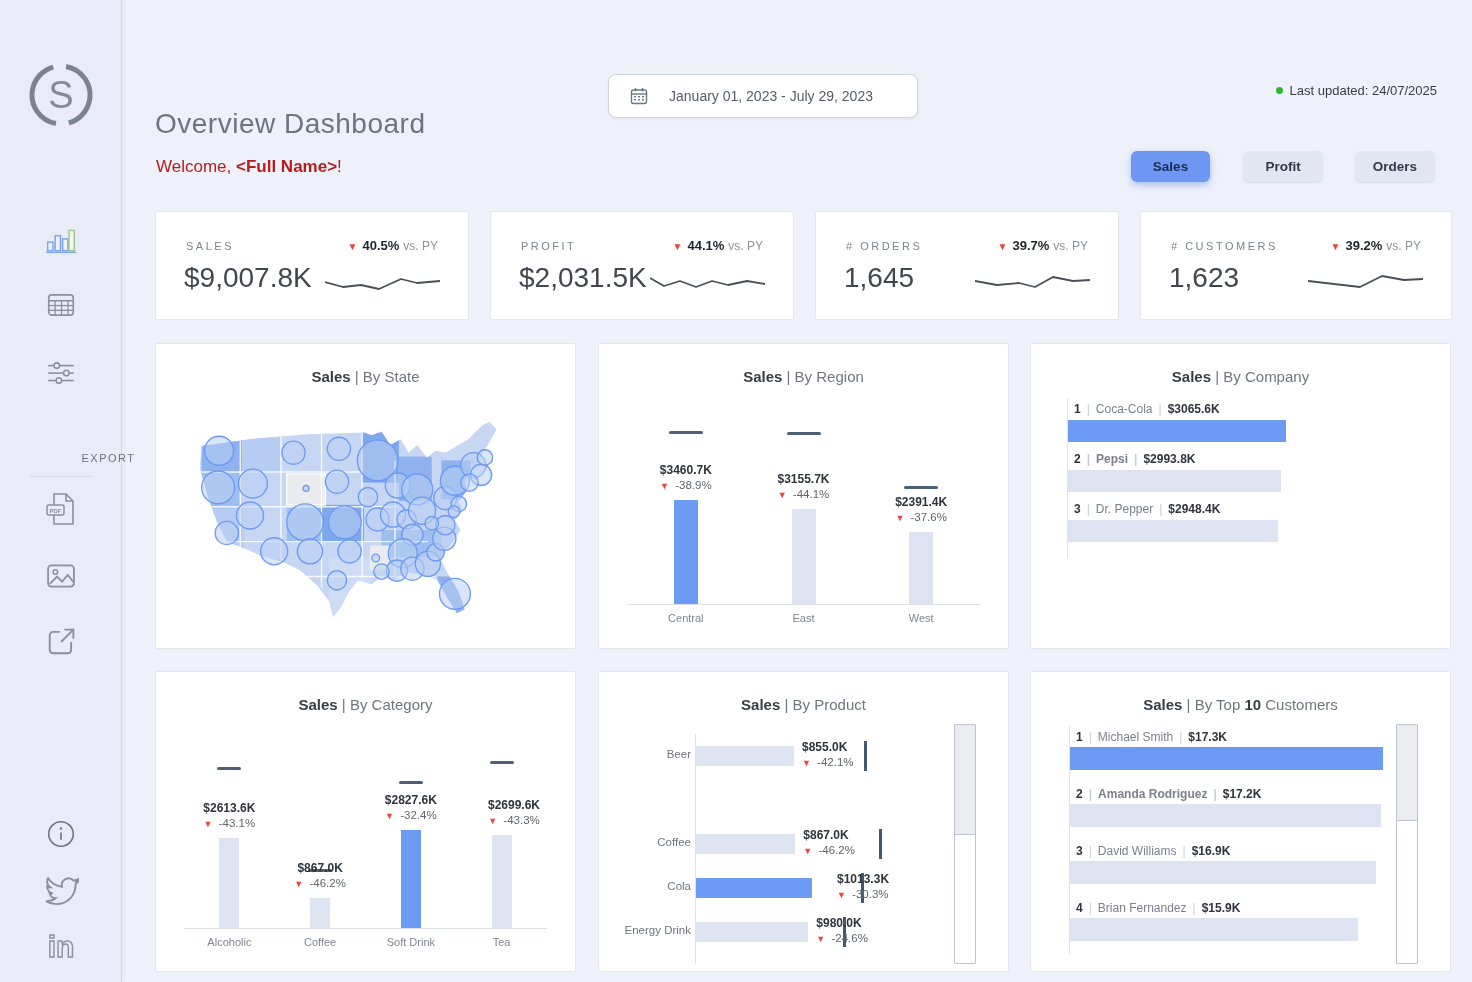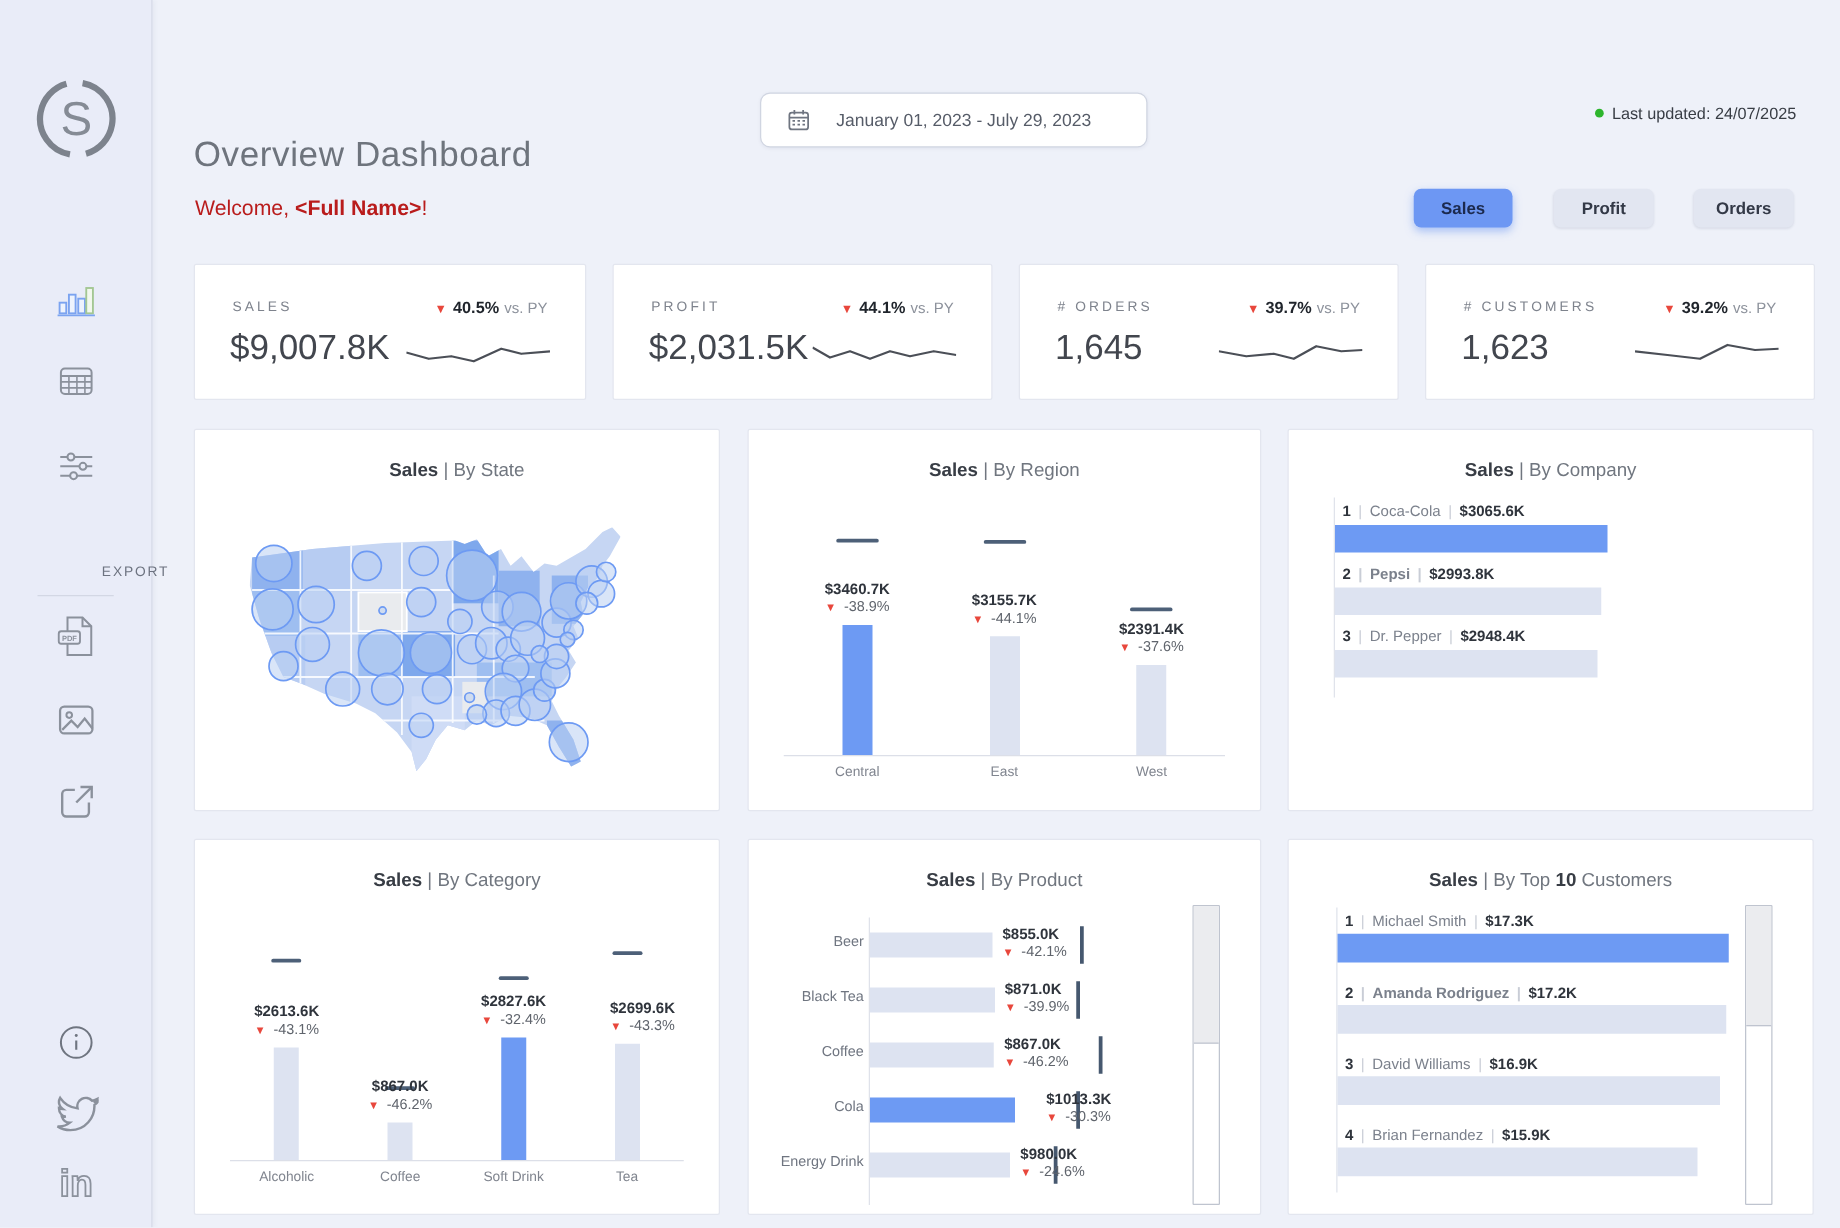--- a/index.html
+++ b/index.html
@@ -342,29 +342,20 @@
         <div style="position: absolute; left: 0px; top: 62px; width: 345px; height: 230px; overflow: hidden;">
           <div style="position: absolute; left: 0px; top: 0px; width: 100%; height: 44px;">
             <div class="hrow-label" style="left: 0px; top: 14px; width: 92px;">Beer</div>
             <div style="position: absolute; left: 97px; top: 12px; width: 97.983px; height: 20px; background: rgb(221, 227, 241);"></div>
             <div style="position: absolute; left: 264.728px; top: 7px; width: 3px; height: 30px; background: rgb(70, 88, 111);"></div>
             <div class="hval" style="left: 202.983px; top: 6px;">
               <div>$855.0K</div>
               <div class="pct"><span class="tri-s">▼</span> -42.1%</div>
             </div>
           </div>
-          <div style="position: absolute; left: 0px; top: 44px; width: 100%; height: 44px;">
-            <div class="hrow-label" style="left: 0px; top: 14px; width: 92px;">Black Tea</div>
-            <div style="position: absolute; left: 97px; top: 12px; width: 99.8166px; height: 20px; background: rgb(221, 227, 241);"></div>
-            <div style="position: absolute; left: 261.584px; top: 7px; width: 3px; height: 30px; background: rgb(70, 88, 111);"></div>
-            <div class="hval" style="left: 204.817px; top: 6px;">
-              <div>$871.0K</div>
-              <div class="pct"><span class="tri-s">▼</span> -39.9%</div>
-            </div>
-          </div>
           <div style="position: absolute; left: 0px; top: 88px; width: 100%; height: 44px;">
             <div class="hrow-label" style="left: 0px; top: 14px; width: 92px;">Coffee</div>
             <div style="position: absolute; left: 97px; top: 12px; width: 99.3582px; height: 20px; background: rgb(221, 227, 241);"></div>
             <div style="position: absolute; left: 280.181px; top: 7px; width: 3px; height: 30px; background: rgb(70, 88, 111);"></div>
             <div class="hval" style="left: 204.358px; top: 6px;">
               <div>$867.0K</div>
               <div class="pct"><span class="tri-s">▼</span> -46.2%</div>
             </div>
           </div>
           <div style="position: absolute; left: 0px; top: 132px; width: 100%; height: 44px;">

